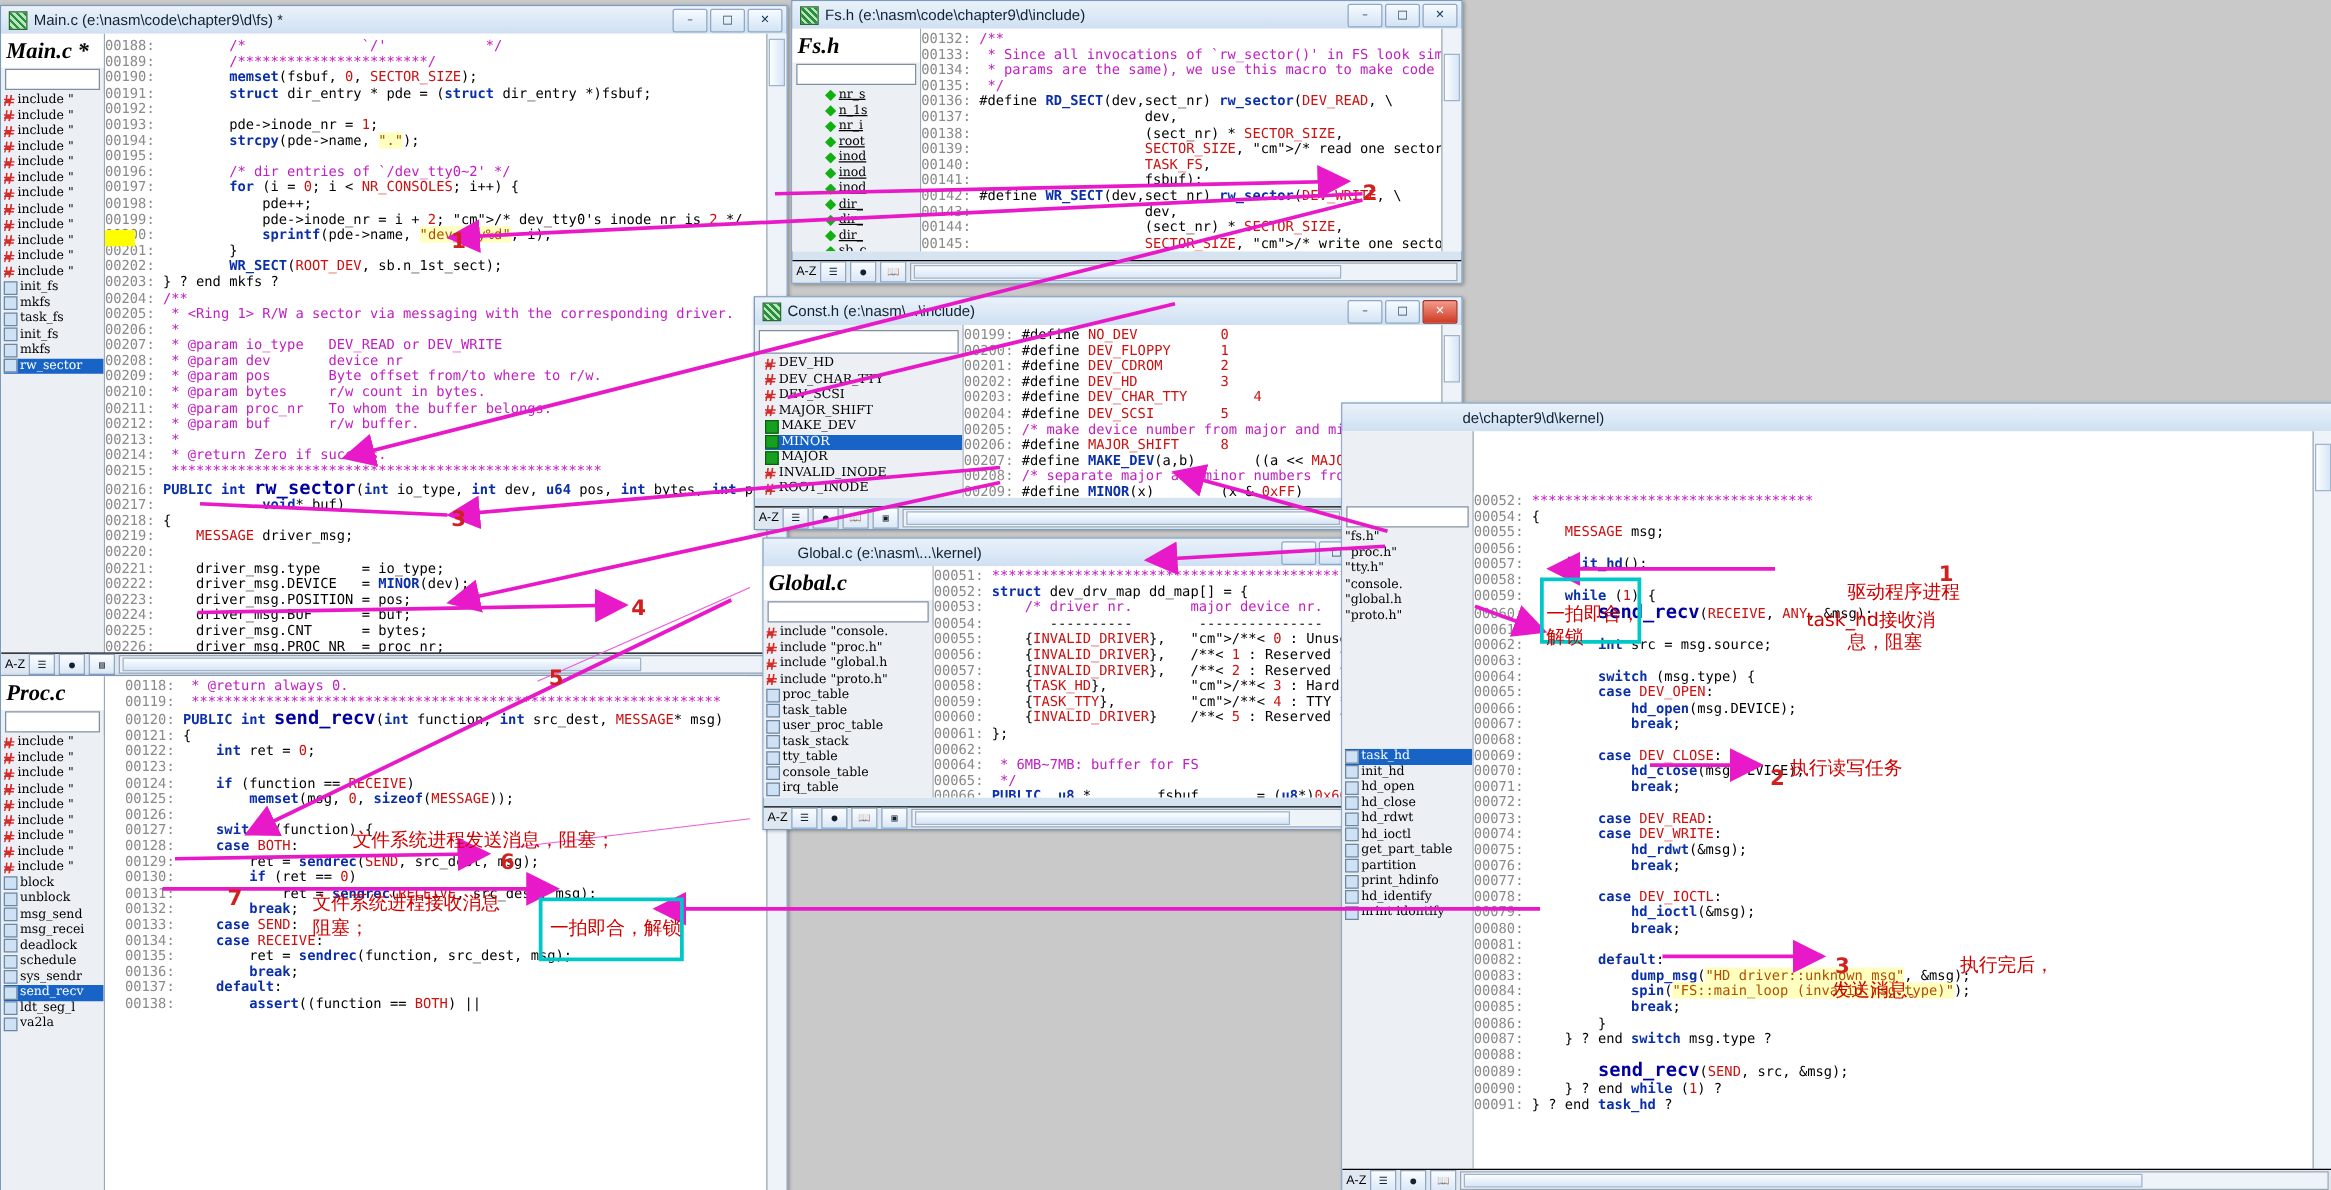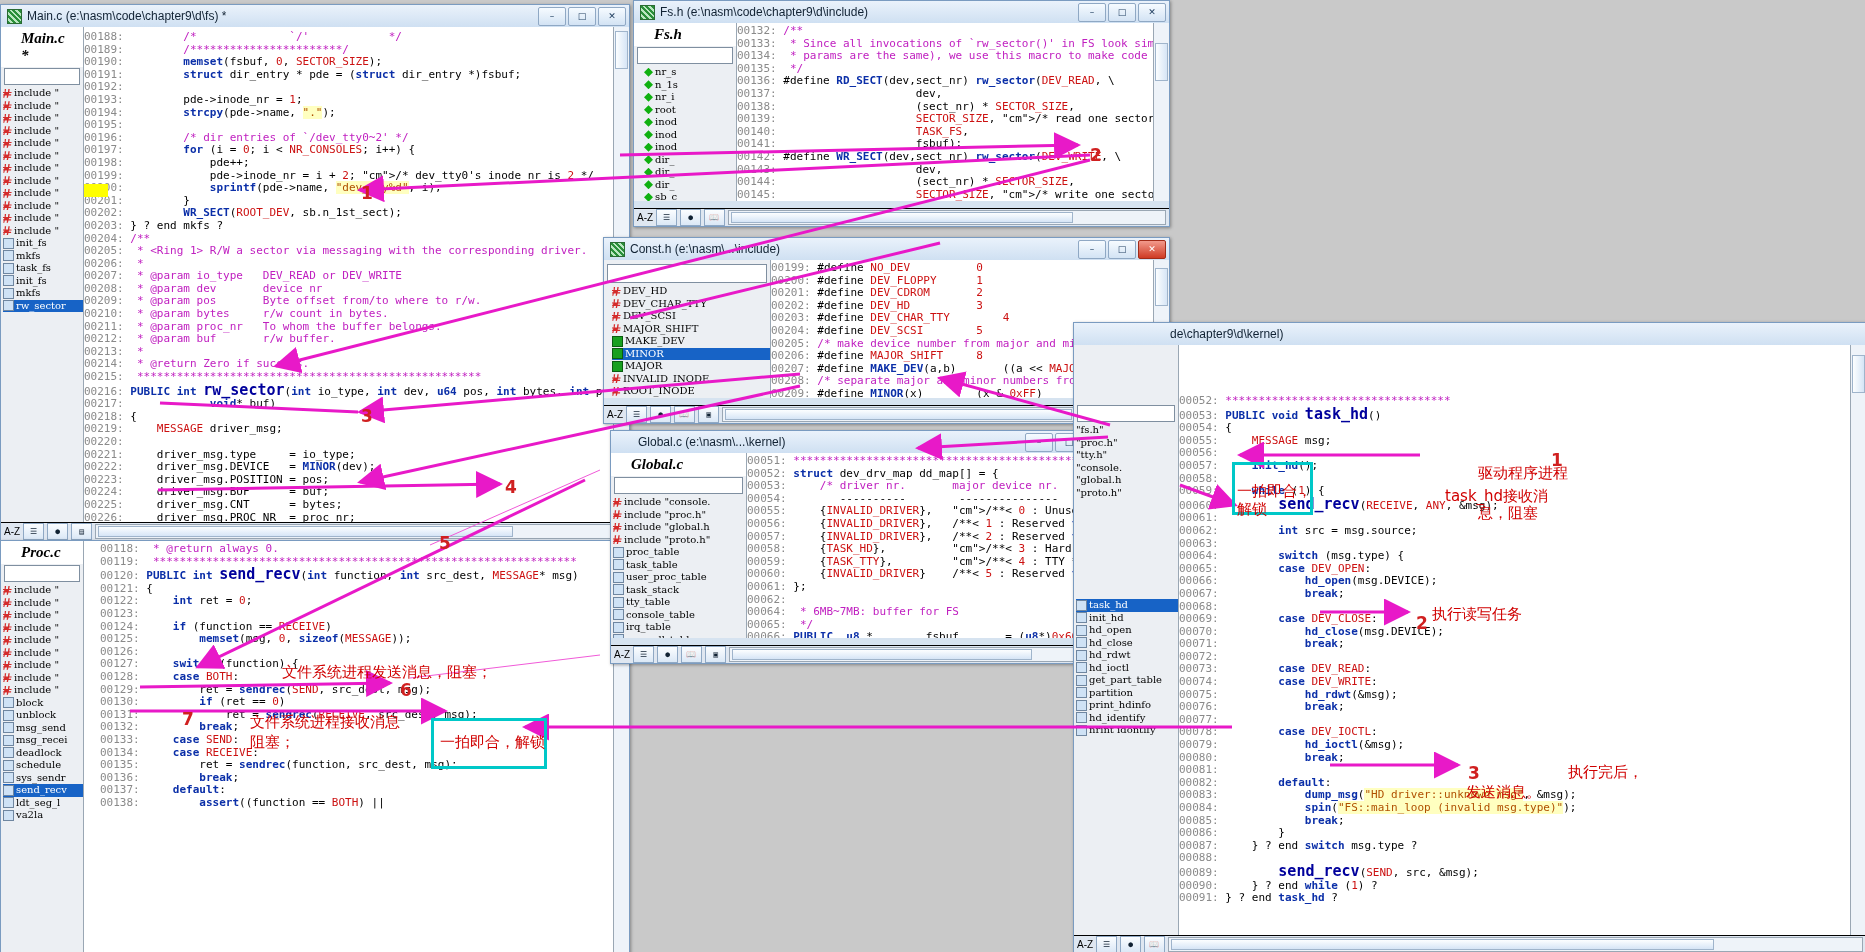--- a/index.html
+++ b/index.html
@@ -16,21 +16,21 @@
   .tbar .ttl{white-space:nowrap;overflow:hidden;}
   .btns{margin-left:auto;display:flex;gap:2px;}
   .btn{width:26px;height:17px;border:1px solid #8fa8c4;border-radius:2px;
        background:linear-gradient(#f6fbff,#d3e3f4);display:flex;align-items:center;
        justify-content:center;font-size:9px;color:#1b3a5c;font-family:"DejaVu Sans",sans-serif;}
   .btn.cl{background:linear-gradient(#f29a8c,#cf3a24);color:#fff;border-color:#a12b18;}
   .body{display:flex;height:calc(100% - 22px);background:#fff;}
   .panel{width:0;flex:0 0 auto;background:#eceff3;border-right:1px solid #9aa7b4;
          display:flex;flex-direction:column;overflow:hidden;}
   .ptitle{font-family:"Liberation Serif",serif;font-style:italic;font-weight:bold;
-          font-size:15px;padding:3px 20px;color:#000;background:#fff;}
+          font-size:18px;padding:3px 4px;color:#000;background:#fff;}
   .pfind{height:15px;margin:1px 3px 2px;background:#fff;border:1px solid #7f8fa0;}
   .ptree{flex:1;background:#eceff3;overflow:hidden;font-size:10.5px;line-height:12.5px;
          padding-left:2px;position:relative;}
   .trow{white-space:nowrap;display:flex;align-items:center;gap:2px;color:#000;
         font-family:"DejaVu Serif",serif;font-size:10px;}
   .trow.sel{background:#1763c6;color:#fff;}
   .gl{width:9px;height:9px;flex:0 0 auto;display:inline-block;}
   .g-hash{background:#d42b2b;clip-path:polygon(20% 0,35% 0,30% 35%,55% 35%,60% 0,75% 0,70% 35%,95% 35%,95% 48%,68% 48%,63% 62%,90% 62%,90% 75%,60% 75%,55% 100%,40% 100%,45% 75%,20% 75%,15% 100%,2% 100%,8% 75%,2% 75%,2% 62%,10% 62%,15% 48%,0 48%,0 35%,18% 35%);}
   .g-m{background:#17a01f;border:1px solid #0a5c10;}
   .g-d{background:#10b010;clip-path:polygon(50% 0,100% 50%,50% 100%,0 50%);}
@@ -328,21 +328,21 @@
     <span class="btns">
       <span class="btn">–</span>
       <span class="btn">□</span>
       <span class="btn">✕</span>
     </span>
   </div>
   <div class="body" style="height:178px;">
     <div class="panel" style="width:102px;">
       <div class="ptitle">Fs.h</div>
       <div class="pfind"></div>
-      <div class="ptree" id="tree-fsh" style="padding-left:10px;">
+      <div class="ptree" id="tree-fsh" style="padding-left:26px;text-decoration:underline;">
           <div class="trow">
             <span class="gl g-d"></span>
             <span>nr_s</span>
           </div>
           <div class="trow">
             <span class="gl g-d"></span>
             <span>n_1s</span>
           </div>
           <div class="trow">
             <span class="gl g-d"></span>
@@ -657,21 +657,20 @@
             <span>hd_identify</span>
           </div>
           <div class="trow">
             <span class="gl g-f"></span>
             <span>nrint idontify</span>
           </div>
         </div>
     </div>
     <div class="code" id="code-hd" style="padding-top:2px;margin-top:48px;">
         <div class="cl-line"><span class="ln">00052: </span><span class="cm">**********************************</span></div>
-        <div class="cl-line"><span class="ln">00053: </span><span class="kw">PUBLIC</span> <span class="kw">void</span> <span class="big">task_hd</span>()</div>
         <div class="cl-line"><span class="ln">00054: </span>{</div>
         <div class="cl-line"><span class="ln">00055: </span>    <span class="kw2">MESSAGE</span> msg;</div>
         <div class="cl-line"><span class="ln">00056: </span></div>
         <div class="cl-line"><span class="ln">00057: </span>    <span class="fn">init_hd</span>();</div>
         <div class="cl-line"><span class="ln">00058: </span></div>
         <div class="cl-line"><span class="ln">00059: </span>    <span class="kw">while</span> (<span class="num">1</span>) {</div>
         <div class="cl-line"><span class="ln">00060: </span>        <span class="big">send_recv</span>(<span class="kw2">RECEIVE</span>, <span class="kw2">ANY</span>, &amp;msg);</div>
         <div class="cl-line"><span class="ln">00061: </span></div>
         <div class="cl-line"><span class="ln">00062: </span>        <span class="kw">int</span> src = msg.source;</div>
         <div class="cl-line"><span class="ln">00063: </span></div>

